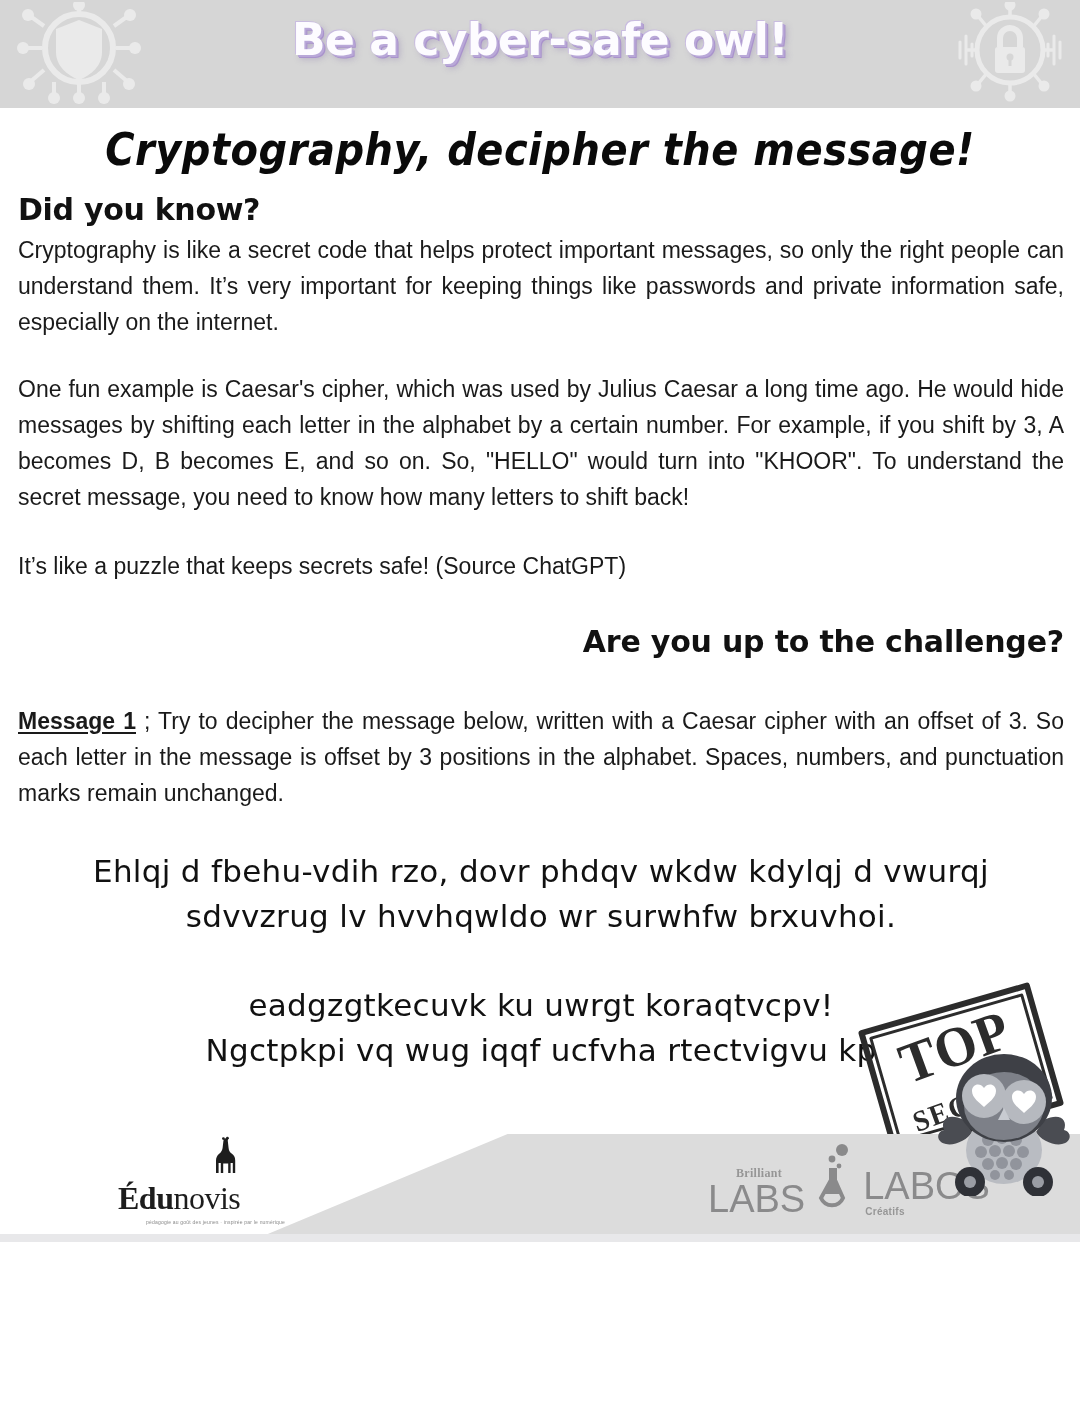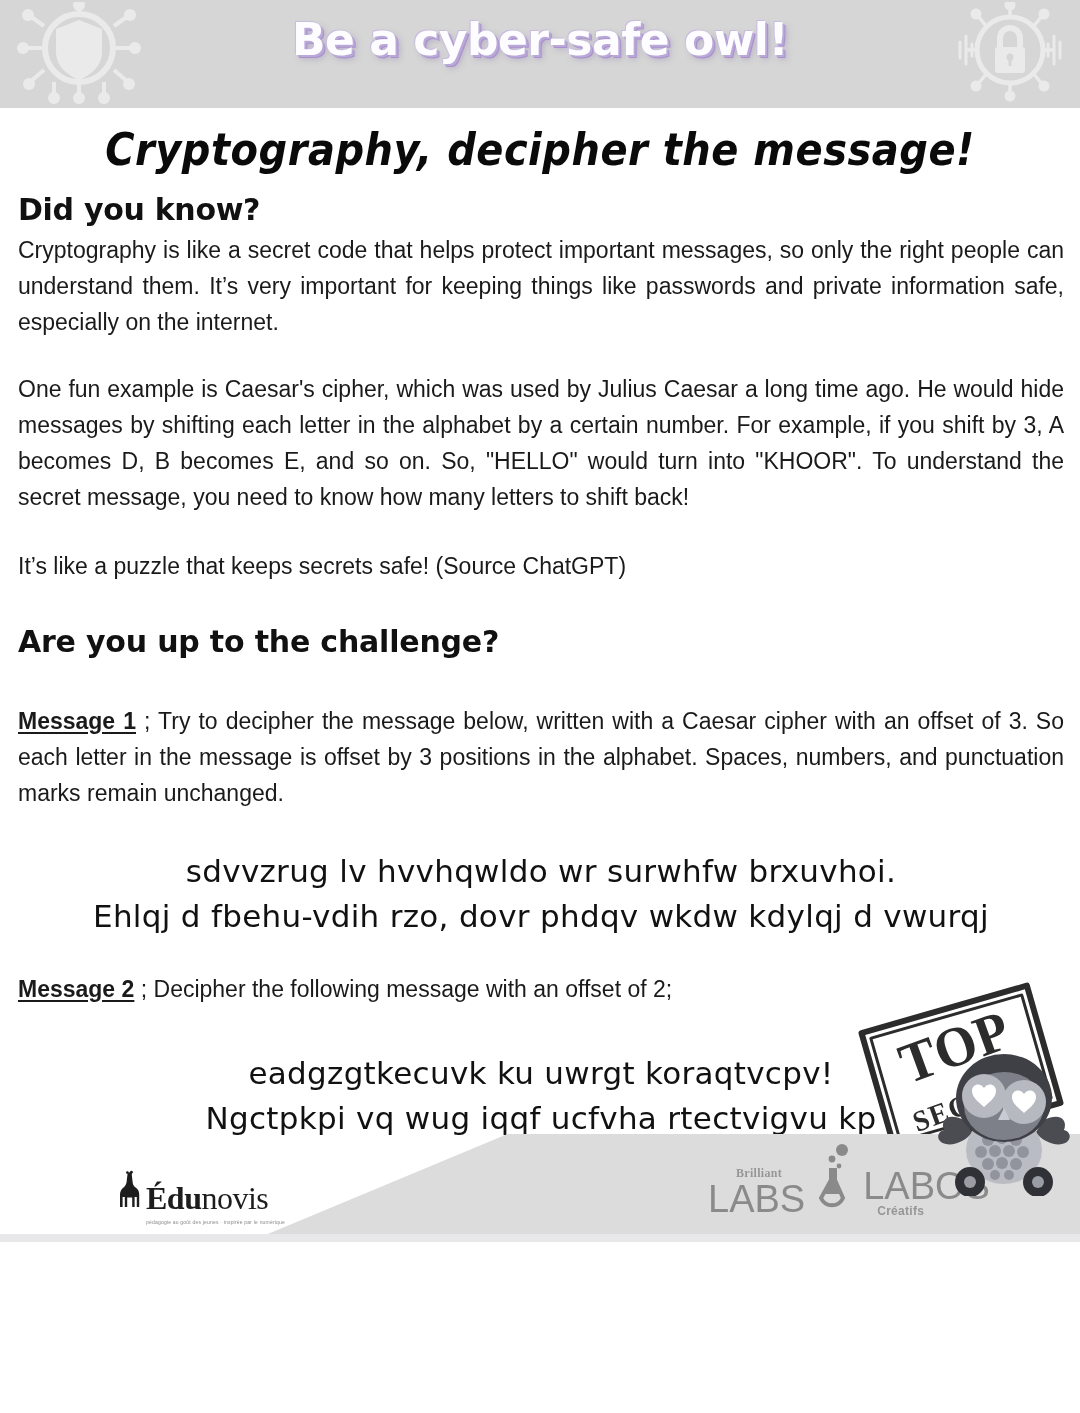--- a/index.html
+++ b/index.html
@@ -90,21 +90,21 @@
     color: #1a1a1a;
     text-align: justify;
     text-justify: inter-word;
     margin-bottom: 0;
   }
 
   .gap-sm { height: 31px; }
   .gap-md { height: 33px; }
 
   .challenge {
-    text-align: left;
+    text-align: right;
     font-family: "DejaVu Sans", sans-serif;
     font-size: 30px;
     font-weight: bold;
     color: #111;
     letter-spacing: -0.2px;
     margin-top: 40px;
     margin-bottom: 44px;
   }
 
   .msg-label {
@@ -189,20 +189,21 @@
     clip-path: polygon(47% 0%, 100% 0%, 100% 100%, 23% 100%);
   }
 
   .edunovis {
     position: absolute;
     left: 118px;
     bottom: 28px;
     display: flex;
     align-items: flex-end;
     gap: 2px;
+    flex-direction: column;
   }
   .edunovis-word {
     font-family: "Liberation Serif", serif;
     font-size: 32px;
     line-height: 32px;
     color: #1d1d1d;
     letter-spacing: -0.5px;
   }
   .edunovis-word b { font-weight: bold; }
   .edunovis-word span.light { font-weight: normal; }
@@ -241,27 +242,27 @@
     font-family: "Liberation Sans", sans-serif;
     font-size: 38px;
     font-weight: normal;
     color: #59595b;
     letter-spacing: 0px;
     line-height: 38px;
     display: block;
   }
   .blabs-sub {
     font-family: "Liberation Sans", sans-serif;
-    font-size: 12px;
+    font-size: 10px;
     font-weight: bold;
     color: #6c6c6c;
     letter-spacing: 0.3px;
     display: block;
     line-height: 13px;
-    margin-left: 14px;
+    margin-left: 2px;
   }
 
   .owl {
     position: absolute;
     right: 6px;
     bottom: 42px;
   }
 
   .bottom-strip {
     position: absolute;
@@ -366,25 +367,24 @@
 
     <div class="gap-md"></div>
 
     <p class="para">It’s like a puzzle that keeps secrets safe! (Source ChatGPT)</p>
 
     <h3 class="challenge">Are you up to the challenge?</h3>
 
     <p class="para"><span class="msg-label">Message 1</span><span> ; Try to decipher the message below, written with a Caesar cipher with an offset of 3. So each letter in the message is offset by 3 positions in the alphabet. Spaces, numbers, and punctuation marks remain unchanged.</span></p>
 
     <div class="cipher cipher-1">
+      <div>Ehlqj d fbehu-vdih rzo, dovr phdqv wkdw kdylqj d vwurqj</div>
       <div>sdvvzrug lv hvvhqwldo wr surwhfw brxuvhoi.</div>
-      <div>Ehlqj d fbehu-vdih rzo, dovr phdqv wkdw kdylqj d vwurqj</div>
-    </div>
-
-    <p class="para"><span class="msg-label">Message 2</span><span> ; Decipher the following message with an offset of 2;</span></p>
+    </div>
+
 
     <div class="cipher cipher-2">
       <div>eadgzgtkecuvk ku uwrgt koraqtvcpv!</div>
       <div>Ngctpkpi vq wug iqqf ucfvha rtectvigvu kp</div>
     </div>
 
   </div>
 
   <div class="stamp">
     <div class="stamp-outer"></div>

